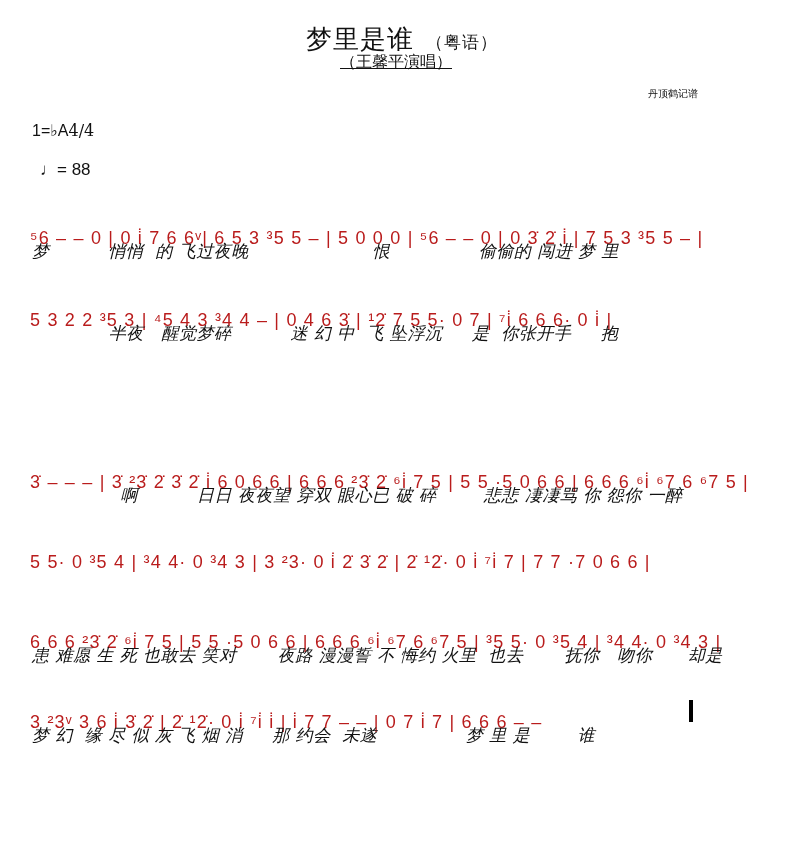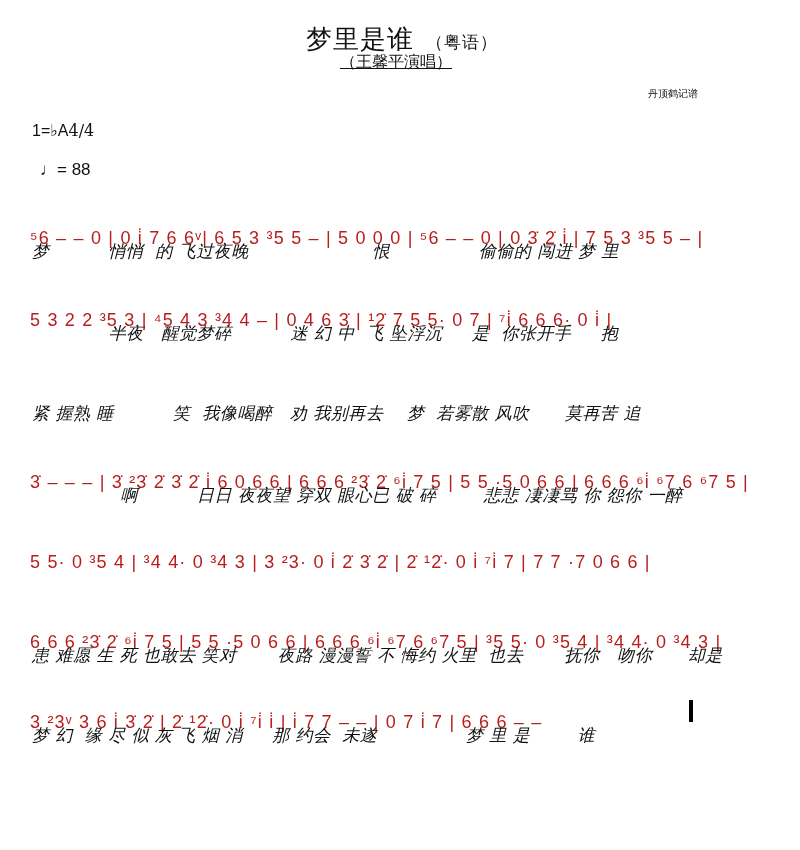--- a/index.html
+++ b/index.html
@@ -27,21 +27,20 @@
 
 <div class="row" style="top:208px">
   <div class="notes">⁵6 – – 0 | 0 i̇ 7 6 6ᵛ| 6 5 3 ³5 5 – | 5 0 0 0 | ⁵6 – – 0 | 0 3̇ 2̇ i̇ | 7 5 3 ³5 5 – |</div>
   <div class="lyrics">梦          悄悄  的 飞过夜晚                     恨               偷偷的 闯进 梦 里</div>
 </div>
 <div class="row" style="top:290px">
   <div class="notes">5 3 2 2 ³5 3 | ⁴5 4 3 ³4 4 – | 0 4 6 3̇ | ¹2̇ 7 5 5· 0 7 | ⁷i̇ 6 6 6· 0 i̇ |</div>
   <div class="lyrics">             半夜   醒觉梦碎          迷 幻 中  飞 坠浮沉     是  你张开手     抱</div>
 </div>
 <div class="row" style="top:370px">
-  <div class="lyrics">紧 握熟 睡          笑  我像喝醉   劝 我别再去    梦  若雾散 风吹      莫再苦 追</div>
 </div>
 <div class="row" style="top:452px">
   <div class="notes">3̇ – – – | 3̇ ²3̇ 2̇ 3̇ 2̇ i̇ 6 0 6 6 | 6 6 6 ²3̇ 2̇ ⁶i̇ 7 5 | 5 5 ·5 0 6 6 | 6 6 6 ⁶i̇ ⁶7 6 ⁶7 5 |</div>
   <div class="lyrics">               啊          日日 夜夜望 穿双 眼心已 破 碎        悲悲 凄凄骂 你 怨你 一醉</div>
 </div>
 <div class="row" style="top:532px">
   <div class="notes">5 5· 0 ³5 4 | ³4 4· 0 ³4 3 | 3 ²3· 0 i̇ 2̇ 3̇ 2̇ | 2̇ ¹2̇· 0 i̇ ⁷i̇ 7 | 7 7 ·7 0 6 6 |</div>
 </div>
 <div class="row" style="top:612px">
   <div class="notes">6 6 6 ²3̇ 2̇ ⁶i̇ 7 5 | 5 5 ·5 0 6 6 | 6 6 6 ⁶i̇ ⁶7 6 ⁶7 5 | ³5 5· 0 ³5 4 | ³4 4· 0 ³4 3 |</div>

